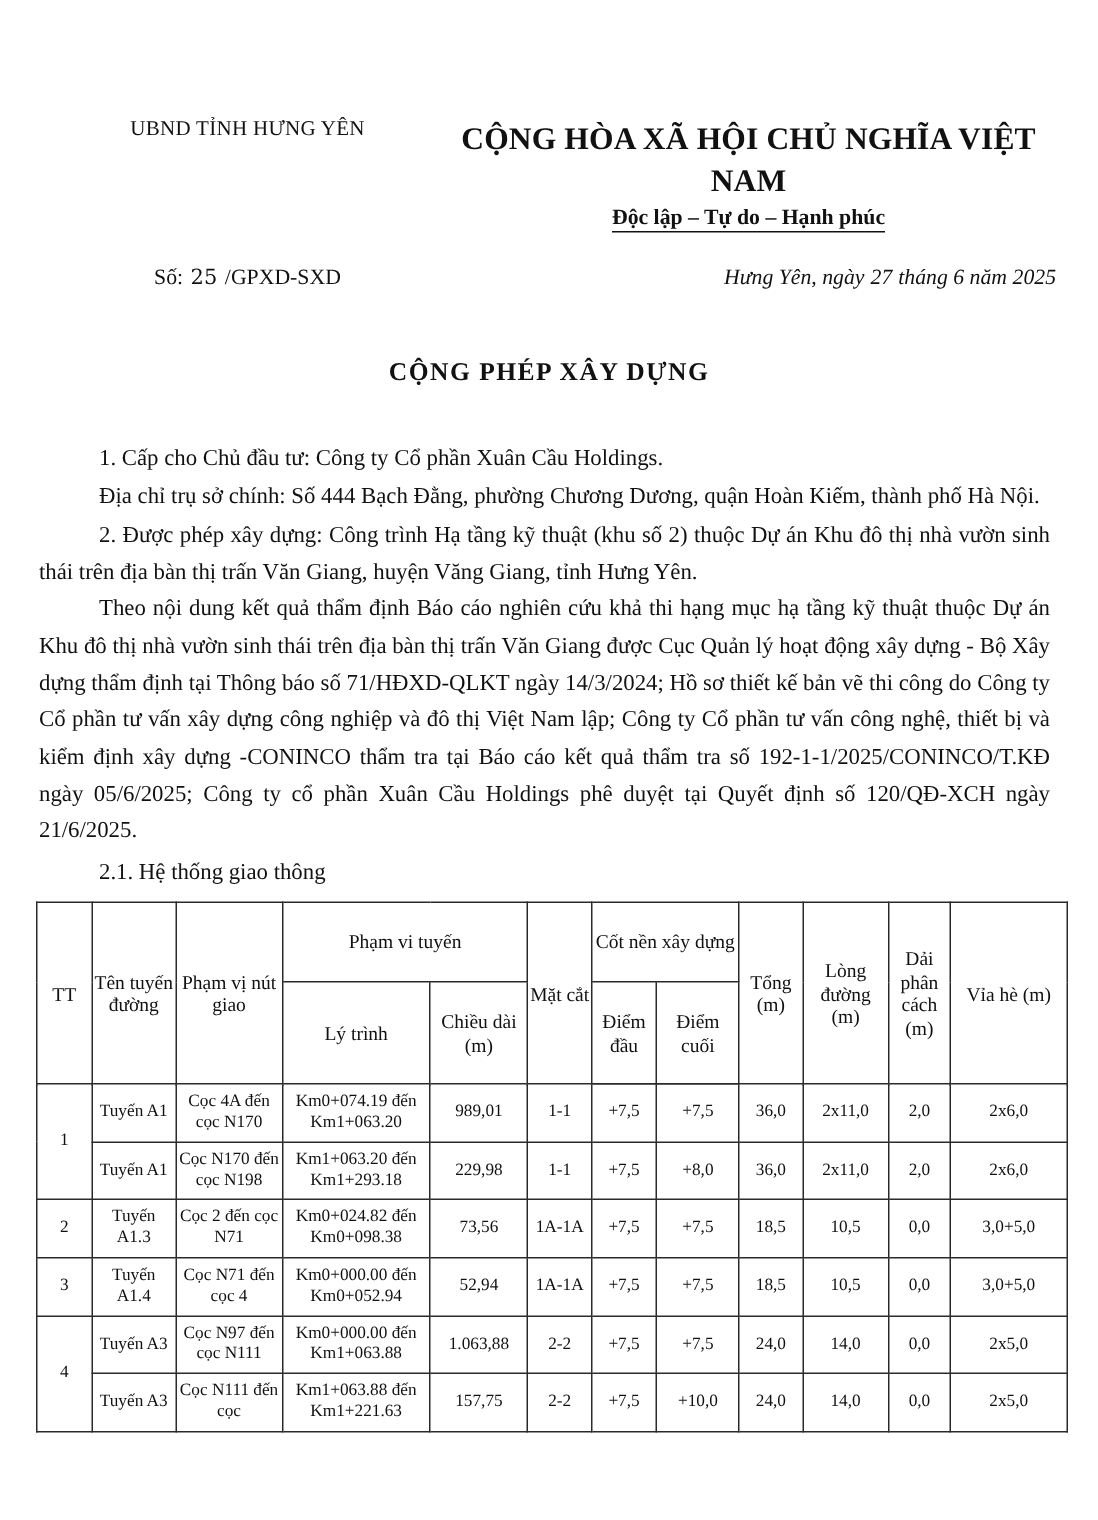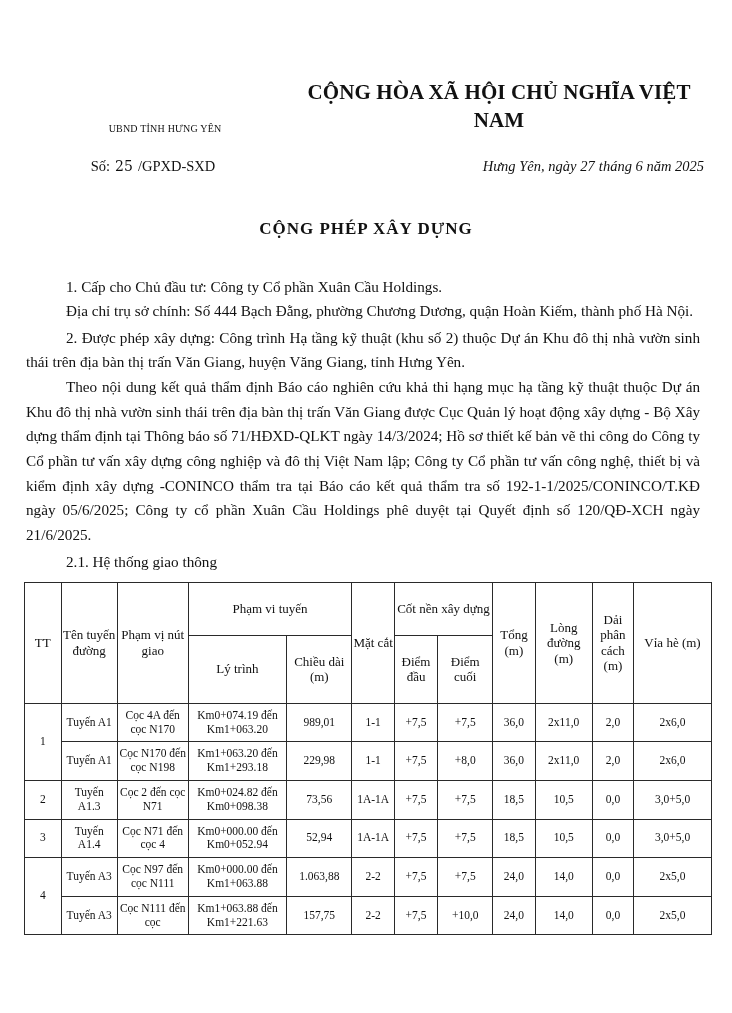--- a/index.html
+++ b/index.html
@@ -32,24 +32,23 @@
   .header-left {
     width: 258px;
     text-align: center;
     padding-left: 8px;
   }
   .header-right {
     flex: 1;
     text-align: center;
   }
   .org-line1 {
-    font-size: 10px;
+    font-size: 14px;
     letter-spacing: .2px;
     line-height: 1.35;
-    margin-top: 44px;
   }
   .org-line2 {
     font-size: 15px;
     font-weight: bold;
     line-height: 1.35;
     letter-spacing: .2px;
   }
   .org-line2 .ul {
     border-bottom: 1.3px solid #111;
     padding-bottom: 1px;
@@ -66,21 +65,21 @@
     line-height: 1.4;
   }
   .nation-line2 .ul {
     border-bottom: 1.3px solid #111;
     padding-bottom: 1px;
   }
 
   .subheader {
     display: flex;
     align-items: flex-start;
-    padding: 22px 28px 0 16px;
+    padding: 22px 28px 0 28px;
     gap: 19px;
   }
   .doc-number {
     width: 258px;
     text-align: center;
     font-size: 14.5px;
     padding-left: 8px;
   }
   .doc-number .num {
     padding: 0 5px;
@@ -174,20 +173,21 @@
 <body>
 
 <div class="page">
 
   <div class="header">
     <div class="header-left">
       <div class="org-line1">UBND TỈNH HƯNG YÊN</div>
     </div>
     <div class="header-right">
       <div class="nation-line1">CỘNG HÒA XÃ HỘI CHỦ NGHĨA VIỆT NAM</div>
+      <div class="nation-line2"><span class="ul">Độc lập – Tự do – Hạnh phúc</span></div>
     </div>
   </div>
 
   <div class="subheader">
     <div class="doc-number"><span>Số:</span><span class="num">25</span><span>/GPXD-SXD</span></div>
     <div class="doc-date"><span>Hưng Yên, ngày</span><span class="daynum">27</span><span>tháng</span>&nbsp;<span>6</span>&nbsp;<span>năm</span>&nbsp;<span>2025</span></div>
   </div>
 
   <div class="doc-title">CỘNG PHÉP XÂY DỰNG</div>
 

